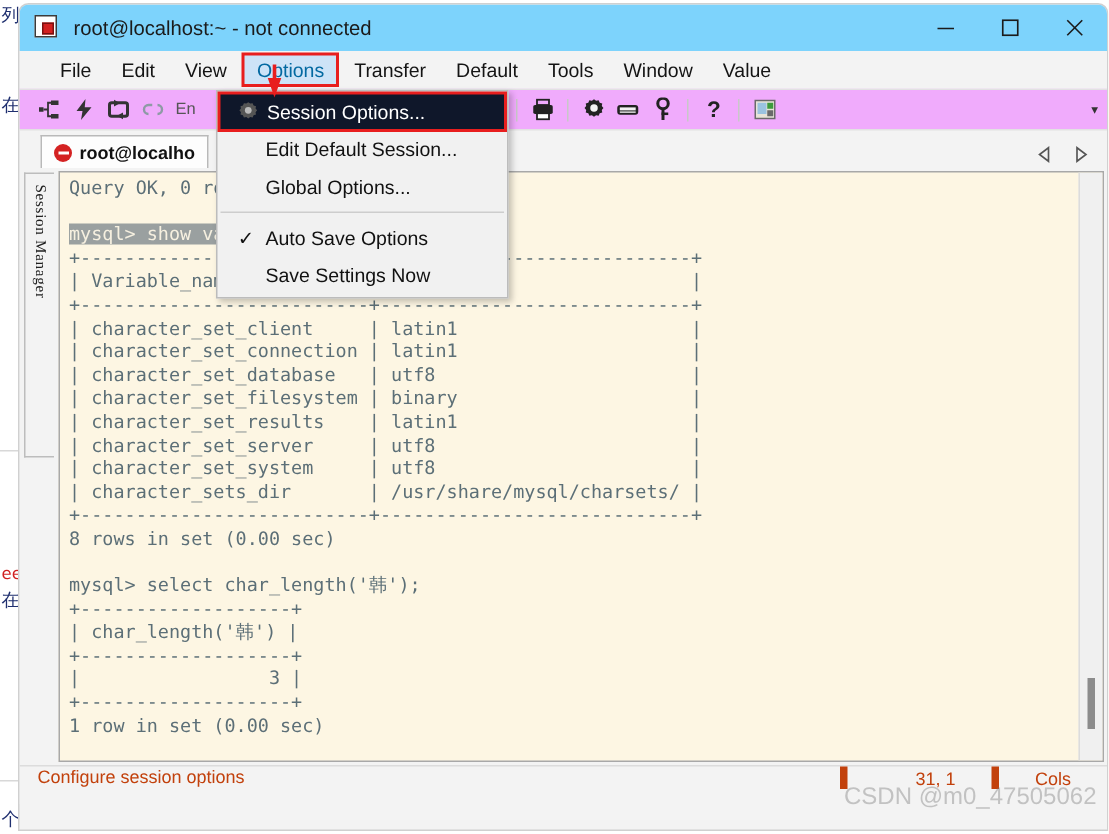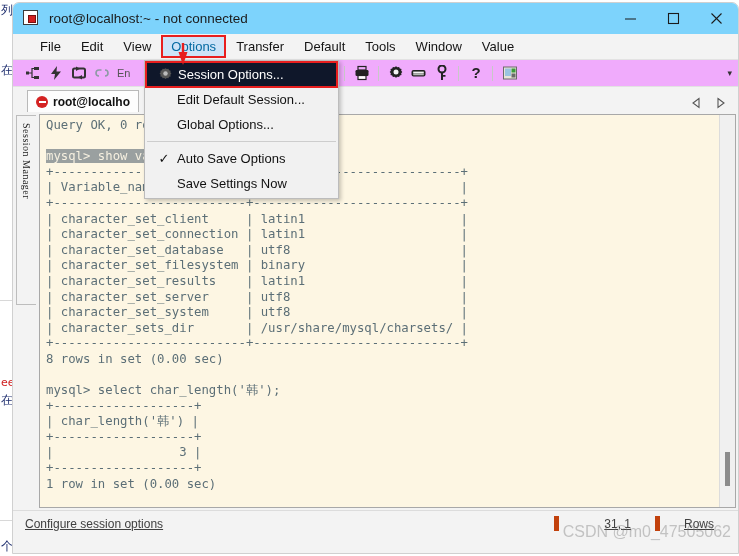--- a/index.html
+++ b/index.html
@@ -276,24 +276,22 @@
     background: #8c8c8c;
   }
 
   
   .statusbar {
     position: relative;
     height: 25px;
     background: #f3f3f3;
     border-top: 1px solid #dcdcdc;
     display: flex;
-    align-items: center;
     font-size: 12px;
-    color: #404040;
-    text-decoration: underline;
+    color: #c2410c;
   }
   .sb-msg { padding-left: 12px; flex: 1; white-space: nowrap; }
   .sb-cell {
     padding: 0 24px;
     border-left: 5px solid #c2410c;
     height: 15px;
     display: flex; align-items: center;
     white-space: nowrap;
   }
   .sb-cell.pos { min-width: 48px; justify-content: flex-end; }
@@ -530,21 +528,21 @@
         <div class="term" id="terminal"><div class="line">Query OK, 0 rows affected (0.00 sec)</div><div class="line">&nbsp;</div><div class="line"><span class="sel">mysql&gt; show variables like '%char%';</span></div><div class="line">+--------------------------+----------------------------+</div><div class="line">| Variable_name            | Value                      |</div><div class="line">+--------------------------+----------------------------+</div><div class="line">| character_set_client     | latin1                     |</div><div class="line">| character_set_connection | latin1                     |</div><div class="line">| character_set_database   | utf8                       |</div><div class="line">| character_set_filesystem | binary                     |</div><div class="line">| character_set_results    | latin1                     |</div><div class="line">| character_set_server     | utf8                       |</div><div class="line">| character_set_system     | utf8                       |</div><div class="line">| character_sets_dir       | /usr/share/mysql/charsets/ |</div><div class="line">+--------------------------+----------------------------+</div><div class="line">8 rows in set (0.00 sec)</div><div class="line">&nbsp;</div><div class="line">mysql&gt; select char_length('韩');</div><div class="line">+-------------------+</div><div class="line">| char_length('韩') |</div><div class="line">+-------------------+</div><div class="line">|                 3 |</div><div class="line">+-------------------+</div><div class="line">1 row in set (0.00 sec)</div><div class="line">&nbsp;</div></div>
         <div class="scrollbar">
           <div class="scroll-thumb" style="top:337px"></div>
         </div>
       </div>
     </div>
 
     <div class="statusbar">
       <div class="sb-msg">Configure session options</div>
       <div class="sb-cell pos">31,  1</div>
-      <div class="sb-cell">Rows</div>
+      <div class="sb-cell">Cols</div>
     </div>
 
     <div class="dropdown">
       <div class="dd-item highlight">
         <div class="dd-gutter">
           <svg width="15" height="15" viewBox="0 0 16 16">
             <path d="M8 1.2 L9.4 2.2 L11.1 1.9 L11.8 3.5 L13.5 4 L13.2 5.7 L14.3 7 L13.2 8.3 L13.5 10 L11.8 10.5 L11.1 12.1 L9.4 11.8 L8 12.8 L6.6 11.8 L4.9 12.1 L4.2 10.5 L2.5 10 L2.8 8.3 L1.7 7 L2.8 5.7 L2.5 4 L4.2 3.5 L4.9 1.9 L6.6 2.2 Z" fill="#555"></path>
             <circle cx="8" cy="7" r="2.4" fill="#bbb"></circle>
           </svg>
         </div>

